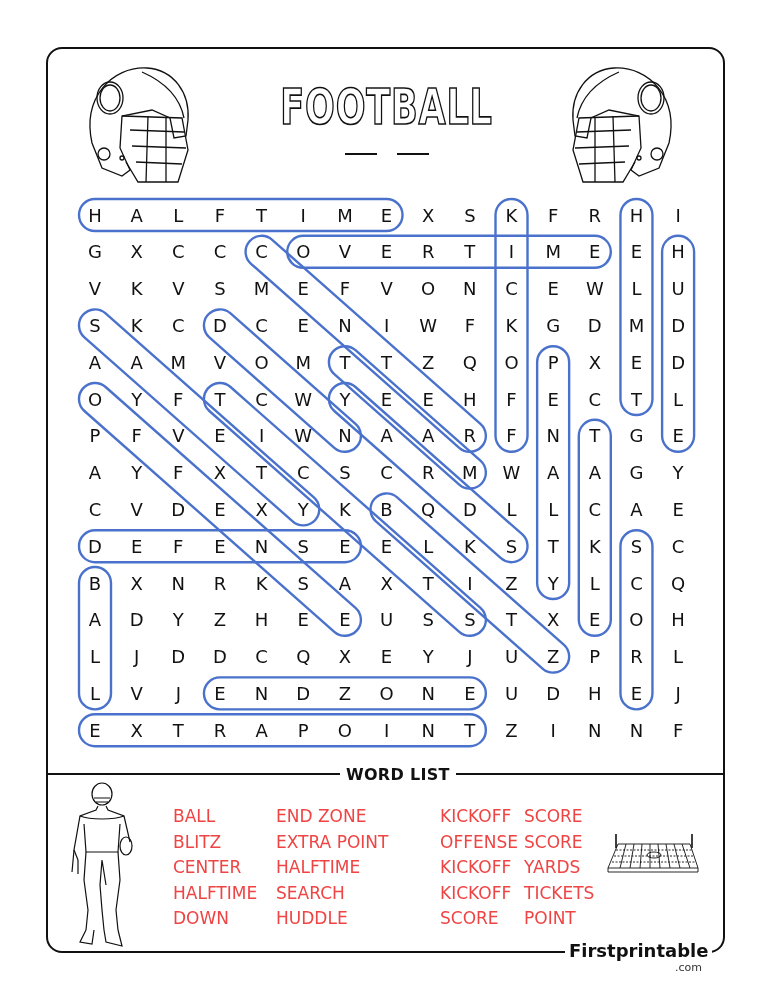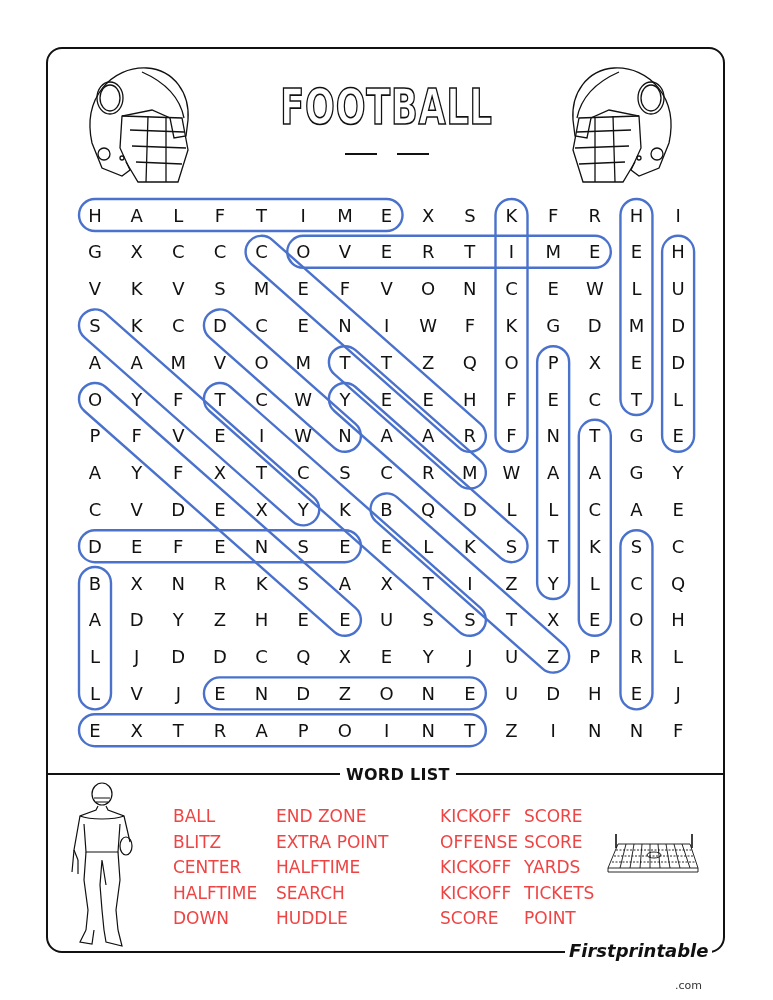--- a/index.html
+++ b/index.html
@@ -8,22 +8,22 @@
   .divider { position:absolute; left:47px; top:773px; width:677px; height:0; border-top:2px solid #111; }
   .wl-label { position:absolute; left:340px; top:765px; padding:0 6px; background:#fff; font-size:16px; font-weight:bold; letter-spacing:0.3px; }
   .title { position:absolute; left:0; width:773px; top:78px; text-align:center; font-family:"DejaVu Sans Condensed","DejaVu Sans",sans-serif; font-size:50px; font-weight:bold; color:#fff; -webkit-text-stroke:1.6px #111; letter-spacing:1px; transform:scaleX(0.78); }
   .subtitle { position:absolute; left:0; width:773px; top:140px; text-align:center; font-size:20px; color:#111; }
   .subtitle .dash { display:inline-block; width:32px; border-top:2px solid #111; vertical-align:middle; margin:0 10px; }
   .grid-svg { position:absolute; left:0; top:0; }
   .letter { font-family:"DejaVu Sans",sans-serif; font-size:18px; fill:#111; text-anchor:middle; dominant-baseline:central; }
   .oval { fill:none; stroke:#4a72cc; stroke-width:2.4; }
   .words { position:absolute; top:804px; font-size:17px; line-height:25.5px; color:#ef4444; }
   .words div { white-space:nowrap; }
-  .brand { position:absolute; left:565px; top:940px; background:#fff; padding:0 4px; font-size:18px; font-weight:bold; color:#111;font-style:italic; }
-  .brand-com { position:absolute; left:675px; top:961px; font-size:11px; color:#333;margin-top:18px; }
+  .brand { position:absolute; left:565px; top:940px; background:#fff; padding:0 4px; font-size:18px; font-weight:bold; color:#111; }
+  .brand-com { position:absolute; left:675px; top:961px; font-size:11px; color:#333; }
   .icon { position:absolute; }
 </style>
 </head>
 <body>
 
 <div class="frame"></div>
 
 <svg class="icon" style="left:82px;top:58px" width="112" height="130" viewBox="0 0 112 130">
   <g fill="none" stroke="#111" stroke-width="1.3">
     <path d="M10 85 C0 40 30 8 65 10 C92 12 108 35 106 62 L104 78 L92 80 L88 60 L70 52 L40 58 L38 90 L48 112 L40 118 L20 110 Z"></path>

